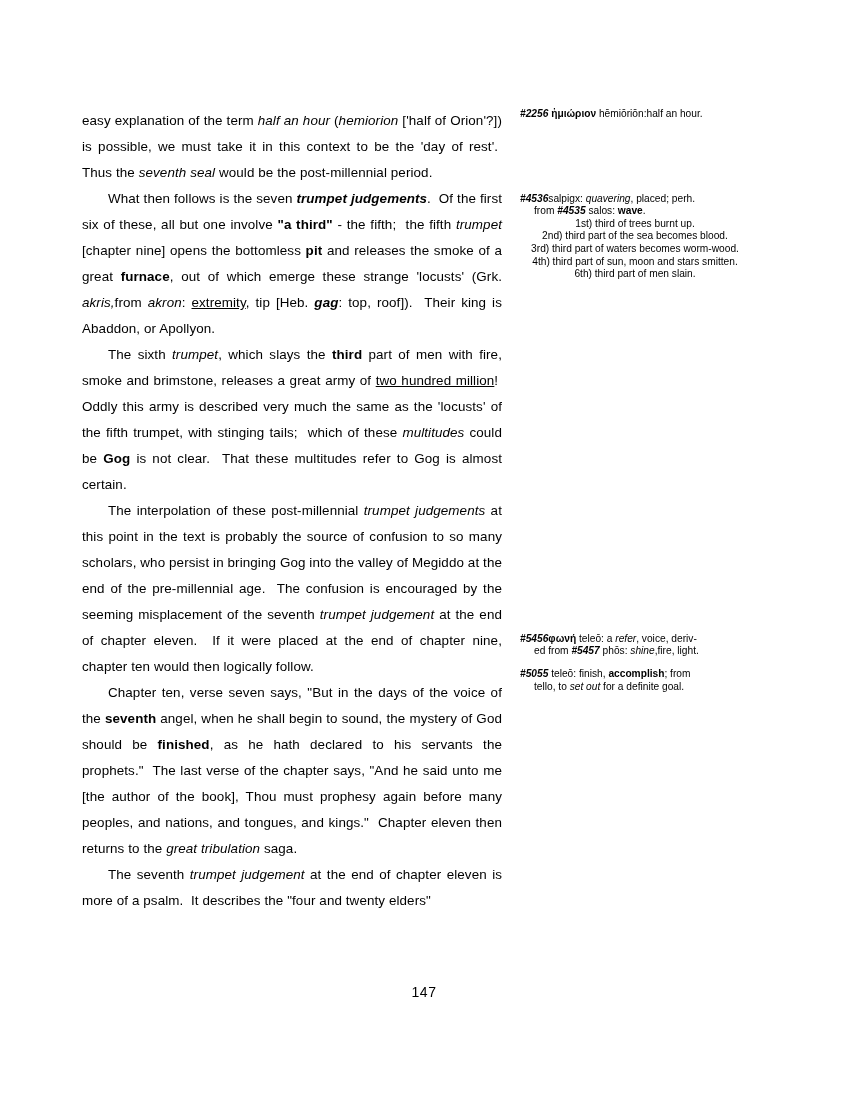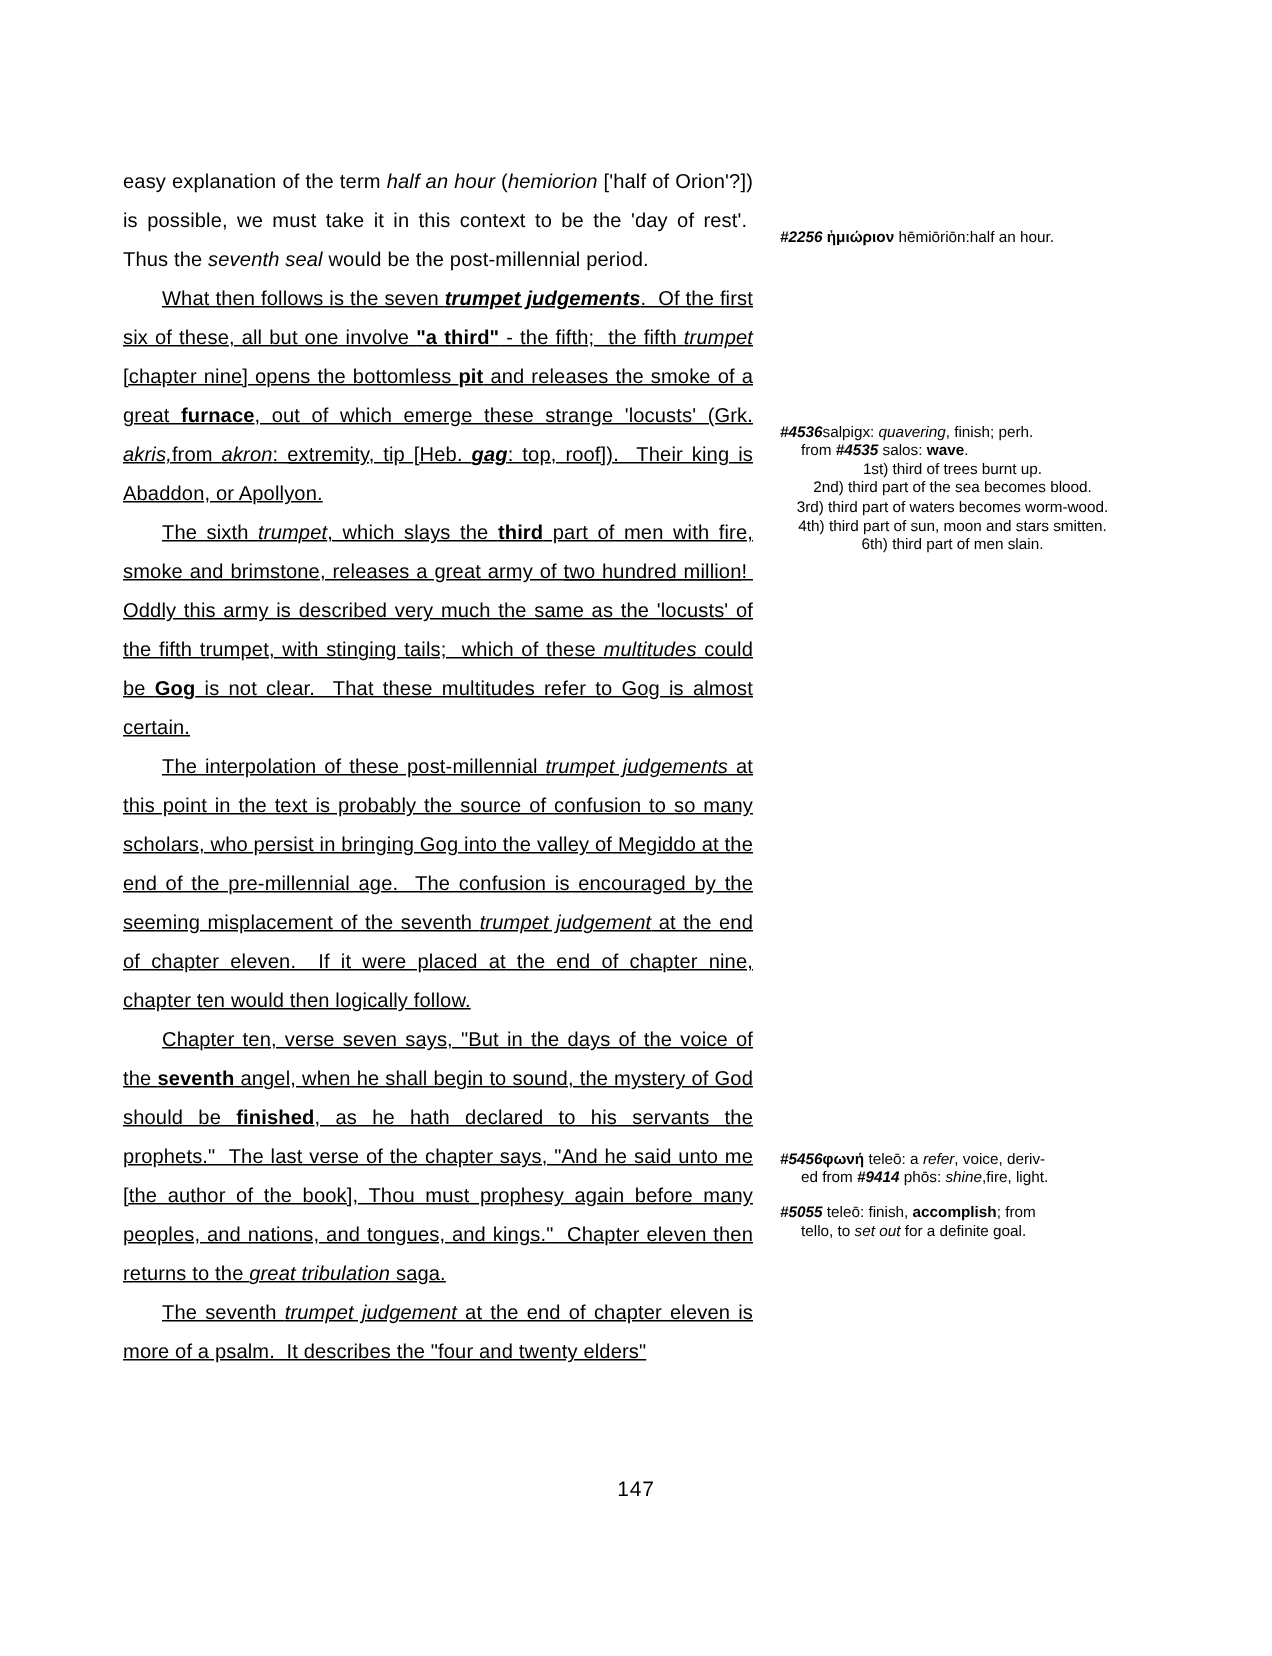--- a/index.html
+++ b/index.html
@@ -33,39 +33,37 @@
     line-height: 26px;
     text-align: justify;
     margin: 0 0 0 0;
     letter-spacing: 0.1px;
   }
   .para + .para {
     margin-top: 0;
   }
   .indent {
     text-indent: 26px;
-    text-decoration: underline;
   }
   i { font-style: italic; }
   b { font-weight: bold; }
   u { text-decoration: underline; }
 
   
   .notes-col {
     position: absolute;
     left: 520px;
     top: 92px;
     width: 230px;
   }
   .note {
     font-size: 10.2px;
     line-height: 12.6px;
     text-align: left;
     margin-bottom: 10px;
-    margin-top: 45px;
   }
   .note .ref {
     font-style: italic;
     font-weight: bold;
   }
   .note .grk {
     font-weight: bold;
   }
   .note-list {
     font-size: 10.2px;
@@ -132,40 +130,40 @@
       <span class="ref">#2256</span>
       <span class="grk">ἡμιώριον</span>
       <span>hēmiōriōn</span><span>:half an hour.</span>
     </div>
 
     <div class="note-spacer-1"></div>
 
     <div class="note">
       <div>
         <span class="ref">#4536</span><span>salpigx</span>:
-        <i>quavering</i><span>, finish;  perh.</span>
+        <i>quavering</i><span>, placed;  perh.</span>
       </div>
       <div class="note-hang"><span>from </span><span class="ref">#4535</span><span> salos</span><span>: </span><b>wave</b><span>.</span></div>
       <div class="note-list">
         <div class="li">1st) third of trees burnt up.</div>
         <div class="li">2nd) third part of the sea becomes blood.</div>
         <div class="li">3rd) third part of waters becomes worm-wood.</div>
         <div class="li">4th) third part of sun, moon and stars smitten.</div>
         <div class="li">6th) third part of men slain.</div>
       </div>
     </div>
 
     <div class="note-spacer-2"></div>
 
     <div class="note">
       <div>
         <span class="ref">#5456</span><span class="grk">φωνή</span>
         <span>teleō</span><span>: a </span><i>refer</i><span>, voice, deriv-</span>
       </div>
-      <div class="note-hang"><span>ed from </span><span class="ref">#9414</span><span> phōs</span><span>: </span><i>shine</i><span>,fire, light.</span></div>
+      <div class="note-hang"><span>ed from </span><span class="ref">#5457</span><span> phōs</span><span>: </span><i>shine</i><span>,fire, light.</span></div>
     </div>
 
     <div class="note note-block2">
       <div>
         <span class="ref">#5055</span>
         <span>teleō</span><span>: finish,  </span><b>accomplish</b><span>;  from</span>
       </div>
       <div class="note-hang"><span>tello, to </span><i>set out</i><span> for a definite goal.</span></div>
     </div>
 

